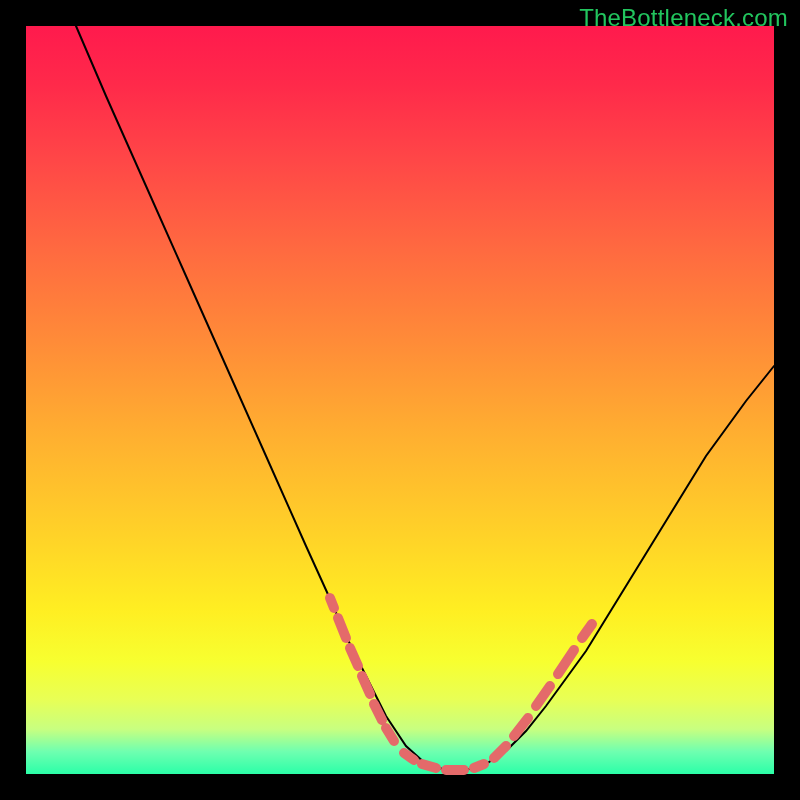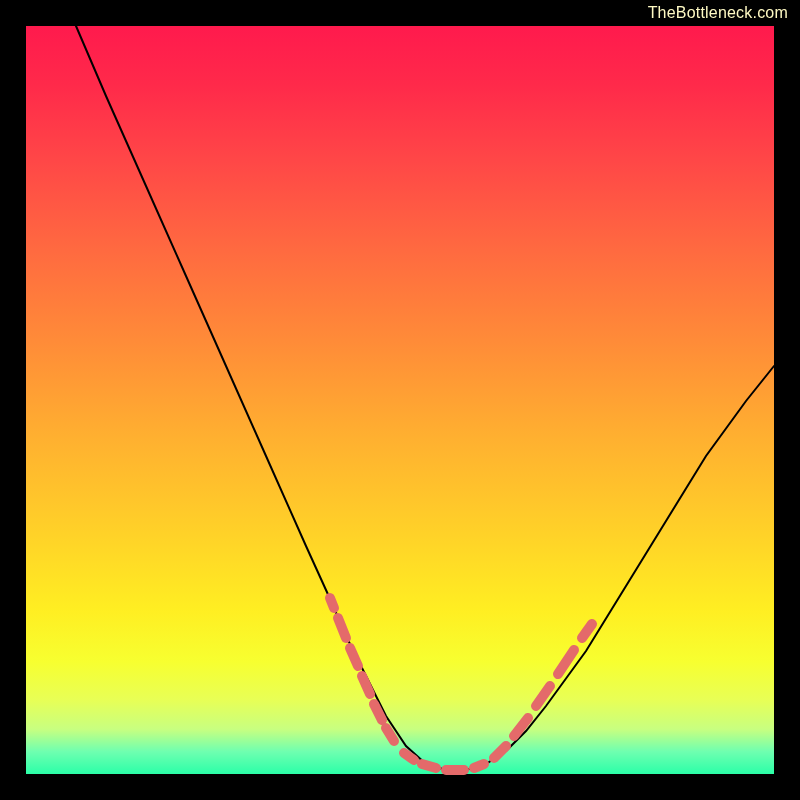--- a/index.html
+++ b/index.html
@@ -30,22 +30,22 @@
       #e8ff55 90%,
       #c8ff80 94%,
       #6fffb0 97%,
       #2bffa8 100%
     );
   }
   .watermark {
     position: absolute;
     top: 4px;
     right: 12px;
-    color: #fef9c3;
-    font-size: 16px;
+    color: #22c55e;
+    font-size: 24px;
     font-weight: 500;
     letter-spacing: 0.2px;
     z-index: 10;
   }
   svg.curve {
     position: absolute;
     left: 0;
     top: 0;
     width: 748px;
     height: 748px;

